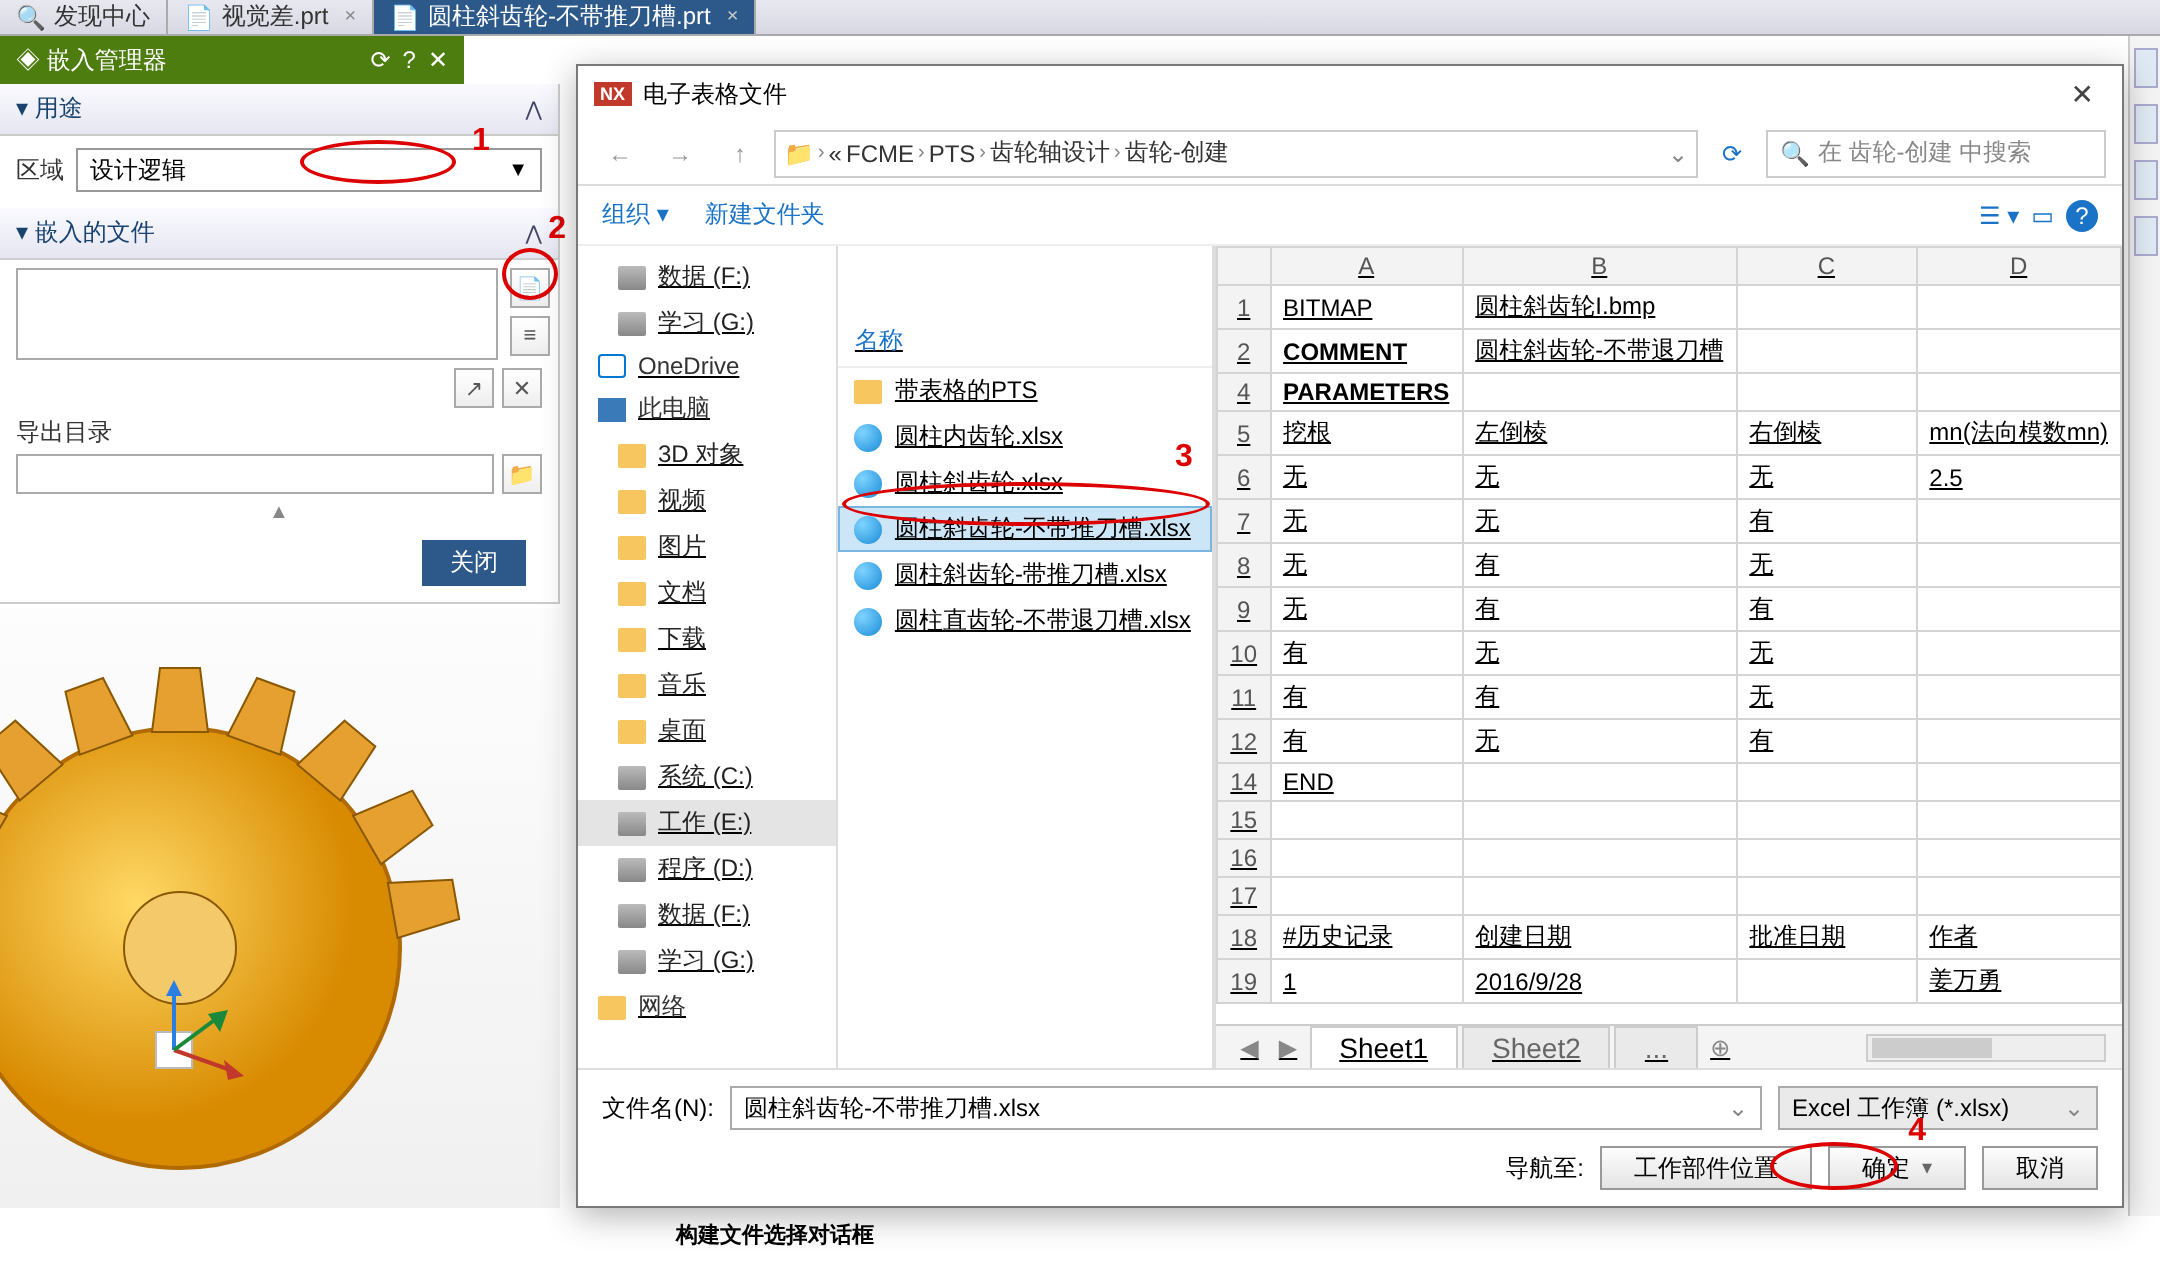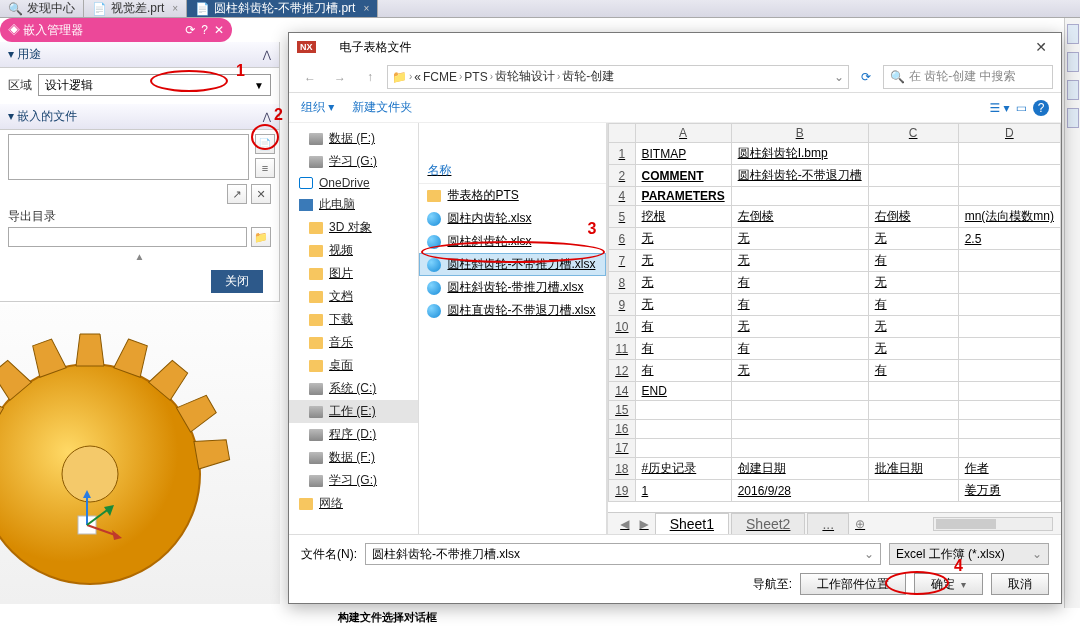--- a/index.html
+++ b/index.html
@@ -6,21 +6,21 @@
 body { background: #fff; width: 1080px; height: 632px; overflow: hidden; position: relative; }
 
 
 .tab-bar { display: flex; background: linear-gradient(#e8e8f0,#d8d8e4); height: 18px; align-items: stretch; border-bottom: 1px solid #aaa; }
 .tab { display: flex; align-items: center; padding: 0 8px; gap: 4px; border-right: 1px solid #aaa; font-size: 11px; color: #333; cursor: pointer; }
 .tab.active { background: #2d598a; color: #fff; }
 .tab .close-x { margin-left: 4px; font-size: 10px; color: #888; }
 .tab.active .close-x { color: #ccc; }
 
 
-.em-header { background: #ec4899; color: #fff; height: 24px; display: flex; align-items: center; padding: 0 8px; justify-content: space-between; width: 232px; border-radius: 12px; }
+.em-header { background: #4d7c0f; color: #fff; height: 24px; display: flex; align-items: center; padding: 0 8px; justify-content: space-between; width: 232px; }
 .em-header .icons { display: flex; gap: 6px; font-size: 12px; }
 .em-body { width: 280px; background: #fff; border-right: 1px solid #ccc; }
 
 .em-section-hdr { background: linear-gradient(#fafaff,#e6e6f2); color: #18436f; padding: 4px 8px; border-bottom: 1px solid #ccc; display: flex; justify-content: space-between; align-items: center; }
 .em-section-hdr .caret { font-size: 10px; color: #446; }
 
 .em-row { display: flex; align-items: center; padding: 6px 8px 8px; gap: 6px; position: relative; }
 .em-row label { color: #333; }
 .combo { flex: 1; height: 22px; border: 1px solid #999; display: flex; align-items: center; padding: 0 6px; justify-content: space-between; background: #fff; }
 .combo .arrow { font-size: 10px; }
@@ -39,21 +39,21 @@
 
 
 .viewport { position: absolute; left: 0; top: 304px; width: 280px; height: 300px; background: linear-gradient(#fdfdfd,#f0f0f0); overflow: hidden; }
 .gear-svg { position: absolute; left: -40px; top: -10px; }
 
 .triad { position: absolute; left: 70px; bottom: 60px; }
 
 
 .dialog { position: absolute; left: 288px; top: 32px; width: 774px; height: 572px; background: #fff; border: 1px solid #787878; box-shadow: 0 4px 16px rgba(0,0,0,.3); display: flex; flex-direction: column; }
 .dlg-title { height: 28px; background: #fff; display: flex; align-items: center; padding: 0 8px; justify-content: space-between; }
-.dlg-title .left { display: flex; align-items: center; gap: 24px; }
+.dlg-title .left { display: flex; align-items: center; gap: 6px; }
 .nx-badge { background: #c0392b; color: #fff; font-size: 9px; padding: 1px 3px; font-weight: bold; }
 .dlg-close { font-size: 14px; cursor: pointer; color: #444; padding: 0 6px; }
 
 .nav-row { height: 32px; display: flex; align-items: center; padding: 0 8px; gap: 4px; border-bottom: 1px solid #ddd; }
 .nav-btn { width: 26px; height: 24px; display: flex; align-items: center; justify-content: center; color: #999; border-radius: 2px; }
 .nav-btn.enabled { color: #1a73c7; }
 .crumb-box { flex: 1; height: 24px; border: 1px solid #ccc; display: flex; align-items: center; padding: 0 4px; gap: 2px; font-size: 12px; color: #333; }
 .crumb-sep { color: #888; font-size: 10px; }
 .search-box { width: 170px; height: 24px; border: 1px solid #ccc; display: flex; align-items: center; padding: 0 6px; color: #888; gap: 4px; }
 

